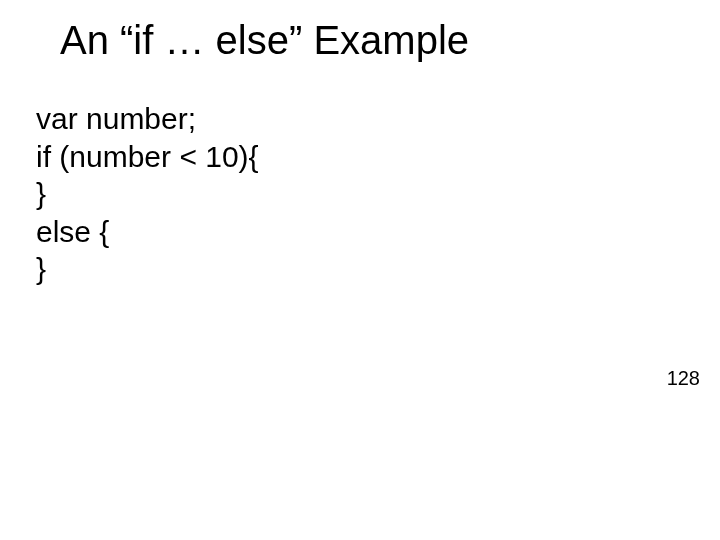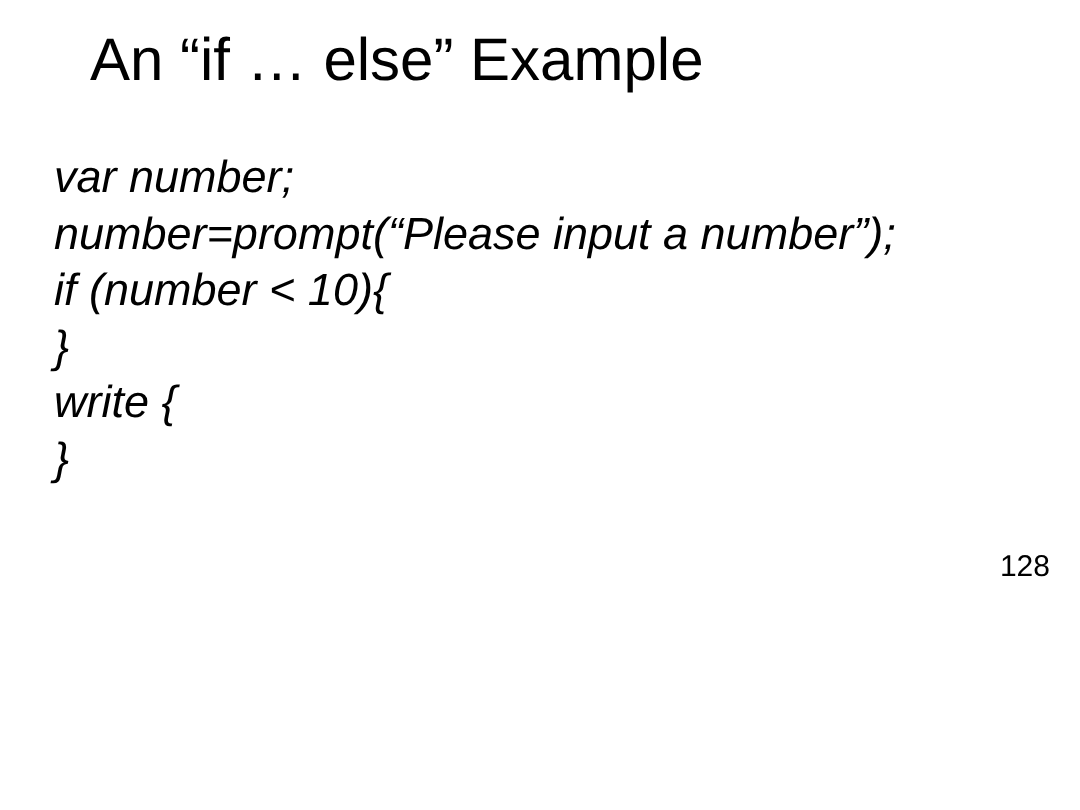--- a/index.html
+++ b/index.html
@@ -26,21 +26,20 @@
     font-weight: 400;
     letter-spacing: 0px;
   }
   .body {
     position: absolute;
     top: 100px;
     left: 36px;
     right: 20px;
     font-size: 30px;
     line-height: 1.25;
-    font-style: italic;
   }
   .code-line {
     white-space: pre;
   }
   .indent {
     padding-left: 40px;
   }
   .page-number {
     position: absolute;
     right: 20px;
@@ -51,22 +50,21 @@
 </style>
 </head>
 <body>
 
 <div class="slide">
 
   <div class="title">An “if … else” Example</div>
 
   <div class="body">
     <div class="code-line">var number;</div>
-    <div class="code-line">number=prompt(“Please input a number”);</div>
     <div class="code-line">if (number &lt; 10){</div>
     <div class="code-line">}</div>
-    <div class="code-line">write {</div>
+    <div class="code-line">else {</div>
     <div class="code-line">}</div>
   </div>
 
   <div class="page-number">128</div>
 
 </div>
 
 </body></html>

